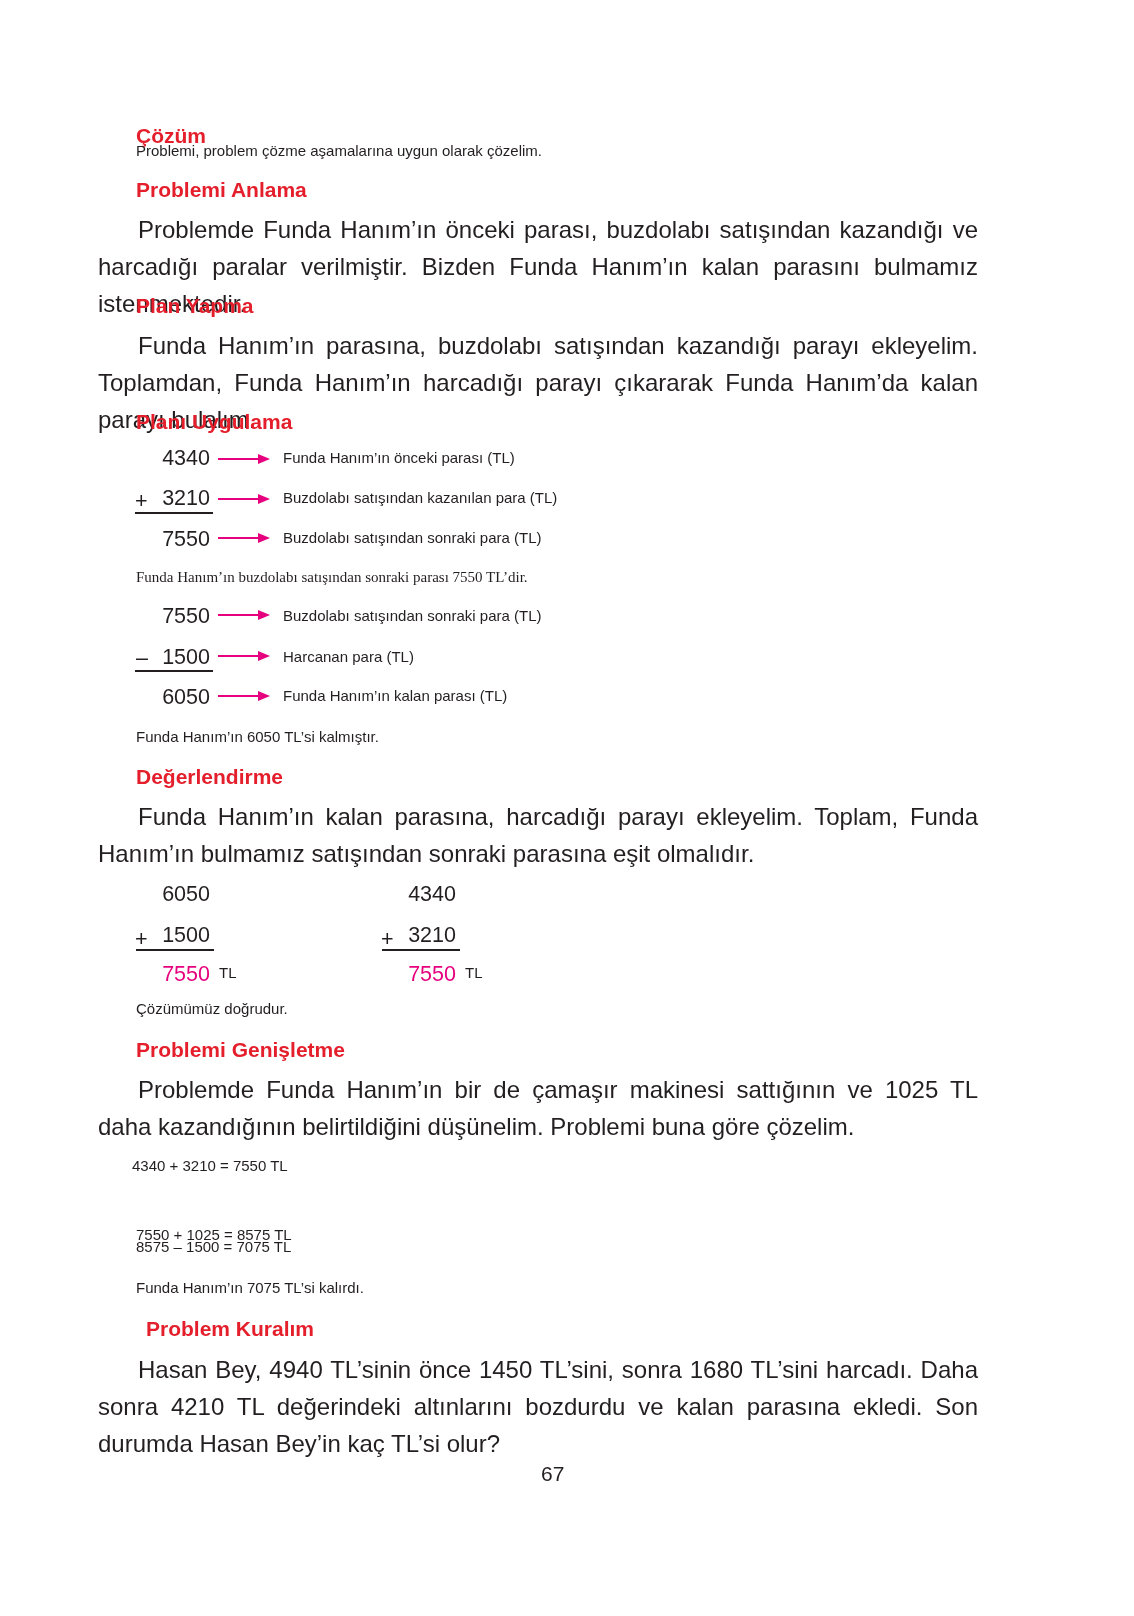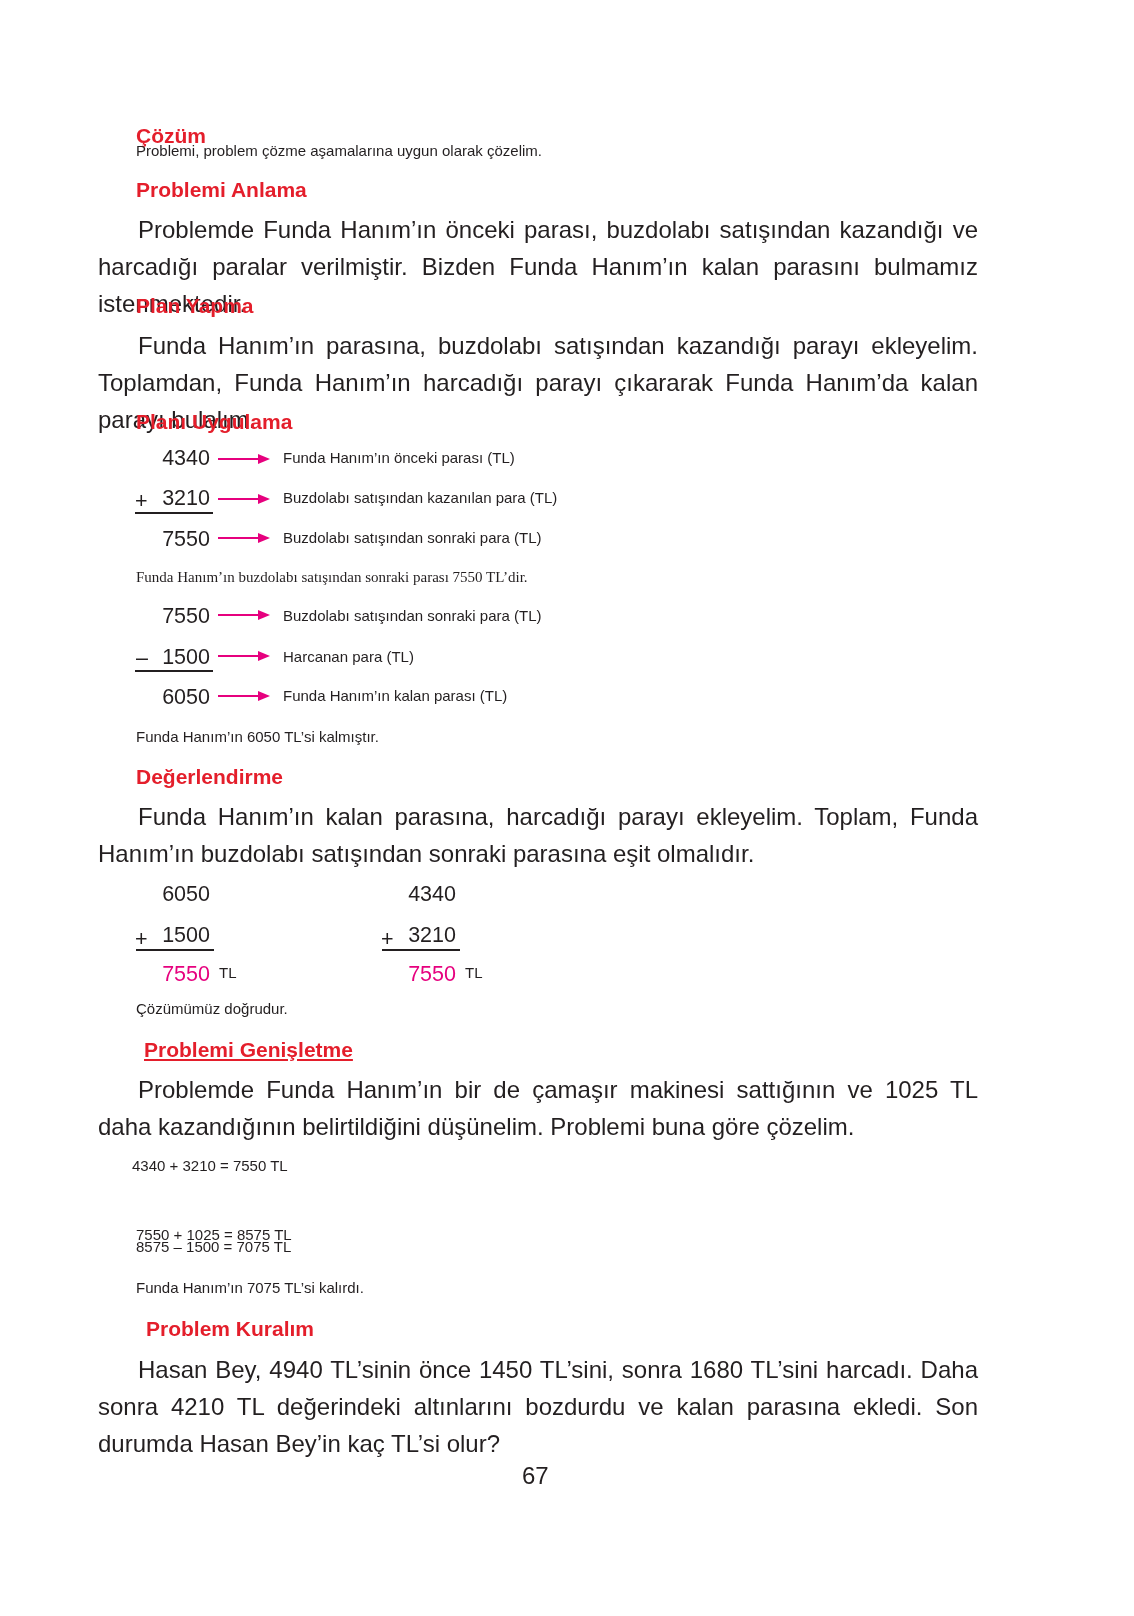--- a/index.html
+++ b/index.html
@@ -8,21 +8,21 @@
   .abs { position: absolute; white-space: nowrap; }
   .h { font-weight: bold; color: #e41e2b; font-size: 21px; }
   .t { font-size: 15px; line-height: 37px; }
   .para { position: absolute; left: 98px; width: 880px; font-size: 24px; line-height: 37px;
           text-align: justify; text-indent: 40px; }
   .num { text-align: right; width: 72px; font-size: 21.5px; }
   .op { font-size: 21.5px; }
   .uline { position: absolute; height: 1.5px; background: #231f20; }
   .arrow { position: absolute; width: 52px; height: 12px; }
   .pink { color: #e6007e; }
-  .pageno { font-size: 24px; }
+  .pageno { font-size: 21px; margin-left: 19px; }
 </style>
 </head>
 <body>
 
 <div class="abs h" style="left:136px; top:96px;margin-top:28px;">Çözüm</div>
 <div class="abs t" style="left:136px; top:132px;">Problemi, problem çözme aşamalarına uygun olarak çözelim.</div>
 
 <div class="abs h" style="left:136px; top:178px;">Problemi Anlama</div>
 <div class="para" style="top:211px;">Problemde Funda Hanım’ın önceki parası, buzdolabı satışından kazandığı ve harcadığı paralar verilmiştir. Bizden Funda Hanım’ın kalan parasını bulmamız istenmektedir.</div>
 
@@ -79,21 +79,21 @@
   <svg class="arrow" style="left:218px; top:690px;" viewBox="0 0 52 12">
       <line x1="0" y1="6" x2="42" y2="6" stroke="#e6007e" stroke-width="2"></line>
       <polygon points="40,1 52,6 40,11" fill="#e6007e"></polygon>
     </svg>
   <div class="abs t" style="left:283px; top:677px;">Funda Hanım’ın kalan parası (TL)</div>
 </div>
 
 <div class="abs t" style="left:136px; top:718px;">Funda Hanım’ın 6050 TL’si kalmıştır.</div>
 
 <div class="abs h" style="left:136px; top:765px;">Değerlendirme</div>
-<div class="para" style="top:798px;">Funda Hanım’ın kalan parasına, harcadığı parayı ekleyelim. Toplam, Funda Hanım’ın buzdolabı satışından sonraki parasına eşit olmalıdır.</div>
+<div class="para" style="top:798px;">Funda Hanım’ın kalan parasına, harcadığı parayı ekleyelim. Toplam, Funda Hanım’ın bulmamız satışından sonraki parasına eşit olmalıdır.</div>
 
 <div>
   <div class="abs num" style="left:138px; top:882px;">6050</div>
   <div class="abs op" style="left:135px; top:927px;">+</div>
   <div class="abs num" style="left:138px; top:923px;">1500</div>
   <div class="uline" style="left:136px; top:949px; width:78px;"></div>
   <div class="abs num pink" style="left:138px; top:962px;">7550</div>
   <div class="abs t" style="left:219px; top:954px;">TL</div>
 </div>
 
@@ -101,21 +101,21 @@
   <div class="abs num" style="left:384px; top:882px;">4340</div>
   <div class="abs op" style="left:381px; top:927px;">+</div>
   <div class="abs num" style="left:384px; top:923px;">3210</div>
   <div class="uline" style="left:382px; top:949px; width:78px;"></div>
   <div class="abs num pink" style="left:384px; top:962px;">7550</div>
   <div class="abs t" style="left:465px; top:954px;">TL</div>
 </div>
 
 <div class="abs t" style="left:136px; top:990px;">Çözümümüz doğrudur.</div>
 
-<div class="abs h" style="left:144px; top:1038px;text-decoration:underline;">Problemi Genişletme</div>
+<div class="abs h" style="left:136px; top:1038px;">Problemi Genişletme</div>
 <div class="para" style="top:1071px;">Problemde Funda Hanım’ın bir de çamaşır makinesi sattığının ve 1025 TL daha kazandığının belirtildiğini düşünelim. Problemi buna göre çözelim.</div>
 <div class="abs t" style="left:132px; top:1147px;">4340 + 3210 = 7550 TL</div>
 <div class="abs t" style="left:136px; top:1216px;">7550 + 1025 = 8575 TL</div>
 <div class="abs t" style="left:136px; top:1228px;">8575 – 1500 = 7075 TL</div>
 <div class="abs t" style="left:136px; top:1269px;">Funda Hanım’ın 7075 TL’si kalırdı.</div>
 
 <div class="abs h" style="left:136px; top:1317px;margin-left:10px;">Problem Kuralım</div>
 <div class="para" style="top:1351px;">Hasan Bey, 4940 TL’sinin önce 1450 TL’sini, sonra 1680 TL’sini harcadı. Daha sonra 4210 TL değerindeki altınlarını bozdurdu ve kalan parasına ekledi. Son durumda Hasan Bey’in kaç TL’si olur?</div>
 
 <div class="abs pageno" style="left:522px; top:1462px;">67</div>

